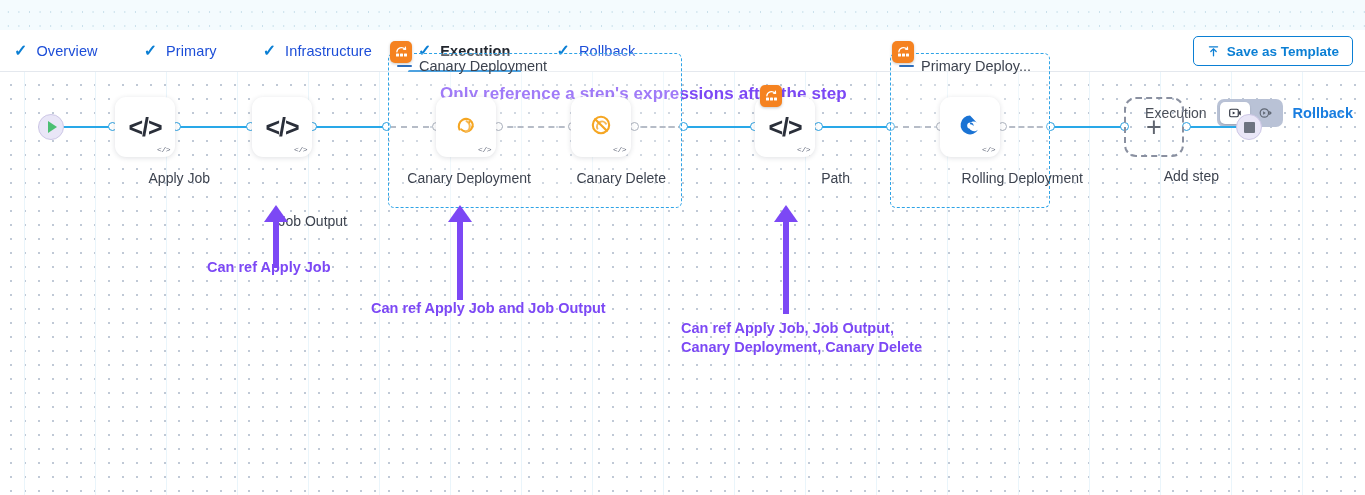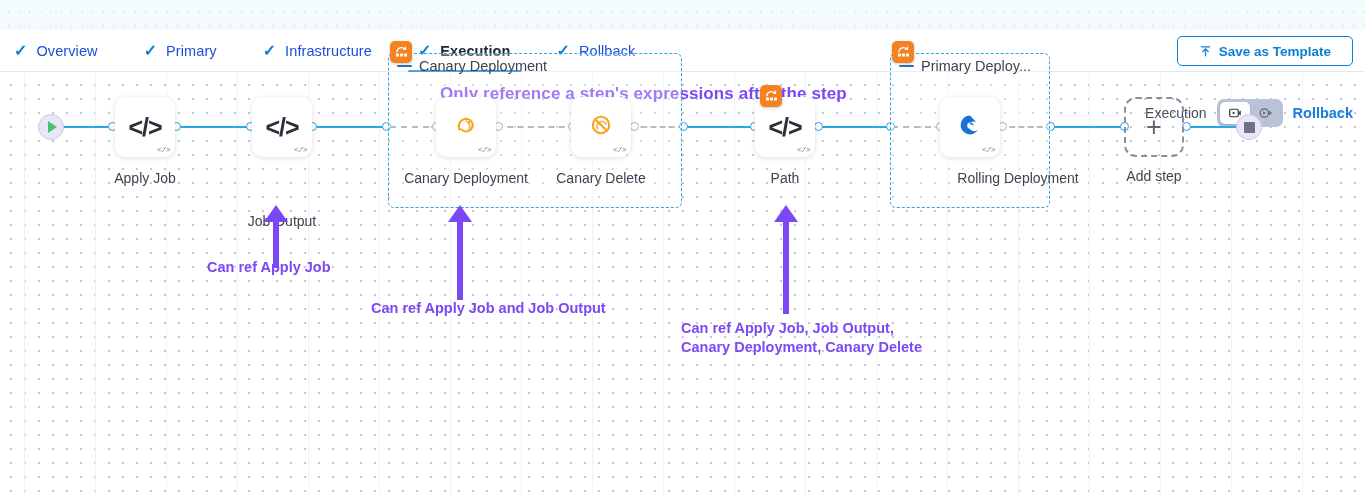--- a/index.html
+++ b/index.html
@@ -74,21 +74,21 @@
     border-radius: 2px;
   }
 
   .save-tpl {
     position: absolute;
     right: 12px; top: 36px;
     height: 30px;
     display: flex;
     align-items: center;
     gap: 7px;
-    padding: 0 21px;
+    padding: 0 13px;
     border: 1px solid #0b7fd4;
     border-radius: 5px;
     background: #ffffff;
     color: #0b7fd4;
     font-size: 13.5px;
     font-weight: 700;
     cursor: pointer;
     white-space: nowrap;
   }
   .save-tpl svg { display: block; }
@@ -197,21 +197,21 @@
   .code-glyph {
     font-size: 25px;
     font-weight: 700;
     color: #2a2f3a;
     font-family: "Liberation Sans", sans-serif;
     letter-spacing: -1px;
   }
   .node-label {
     position: absolute;
     width: 130px;
-    text-align: center;
+    text-align: right;
     font-size: 14px;
     color: #3d434f;
     line-height: 21px;
   }
 
   .start-node, .end-node {
     position: absolute;
     width: 26px; height: 26px;
     border-radius: 50%;
     background: #e9e6f7;

